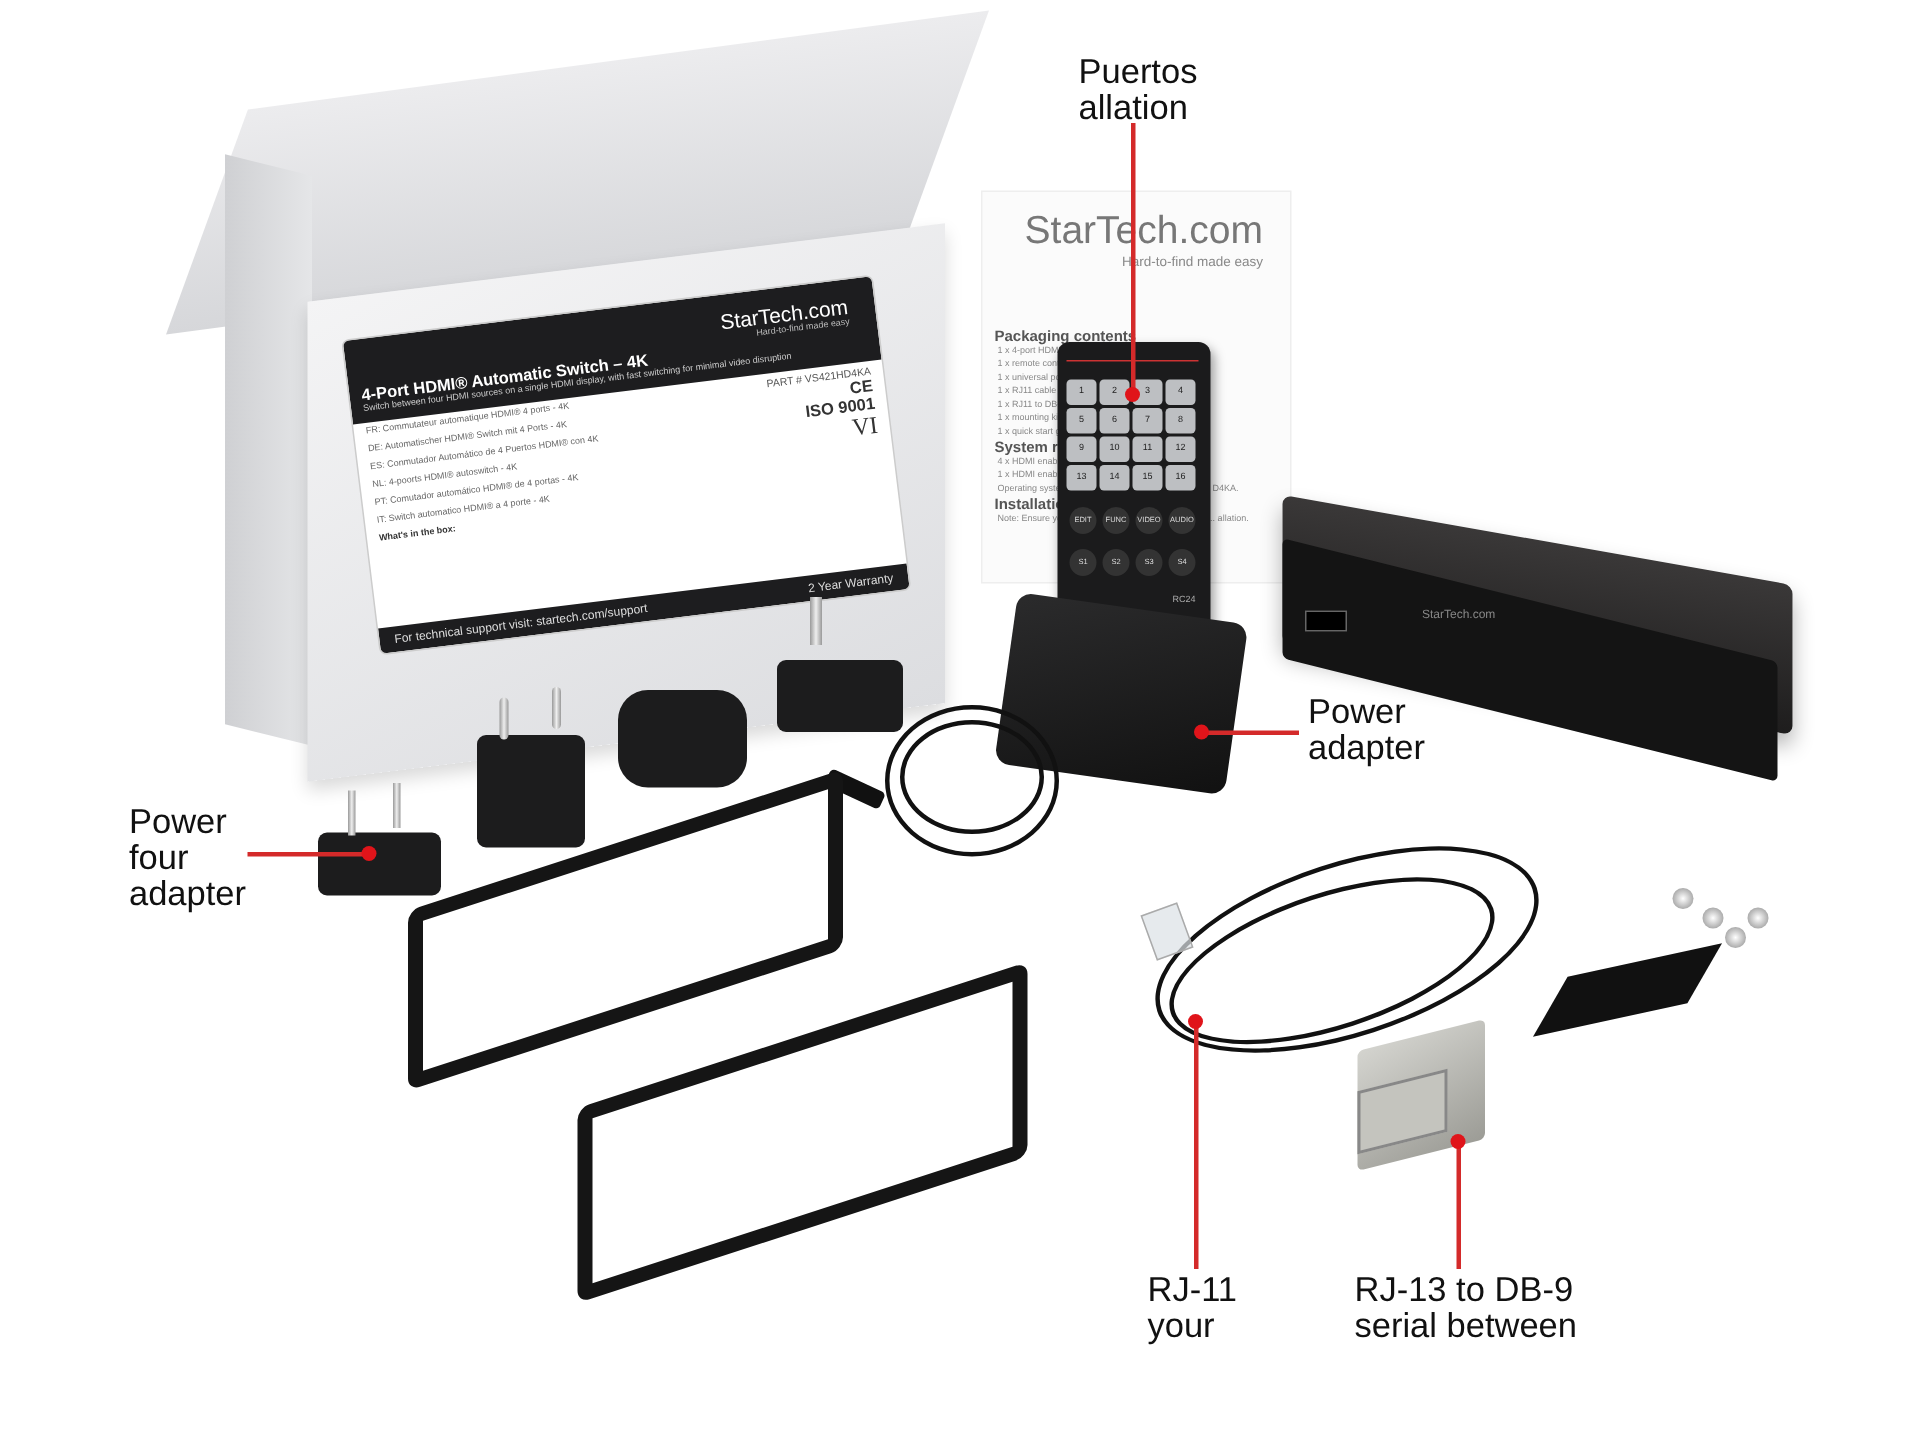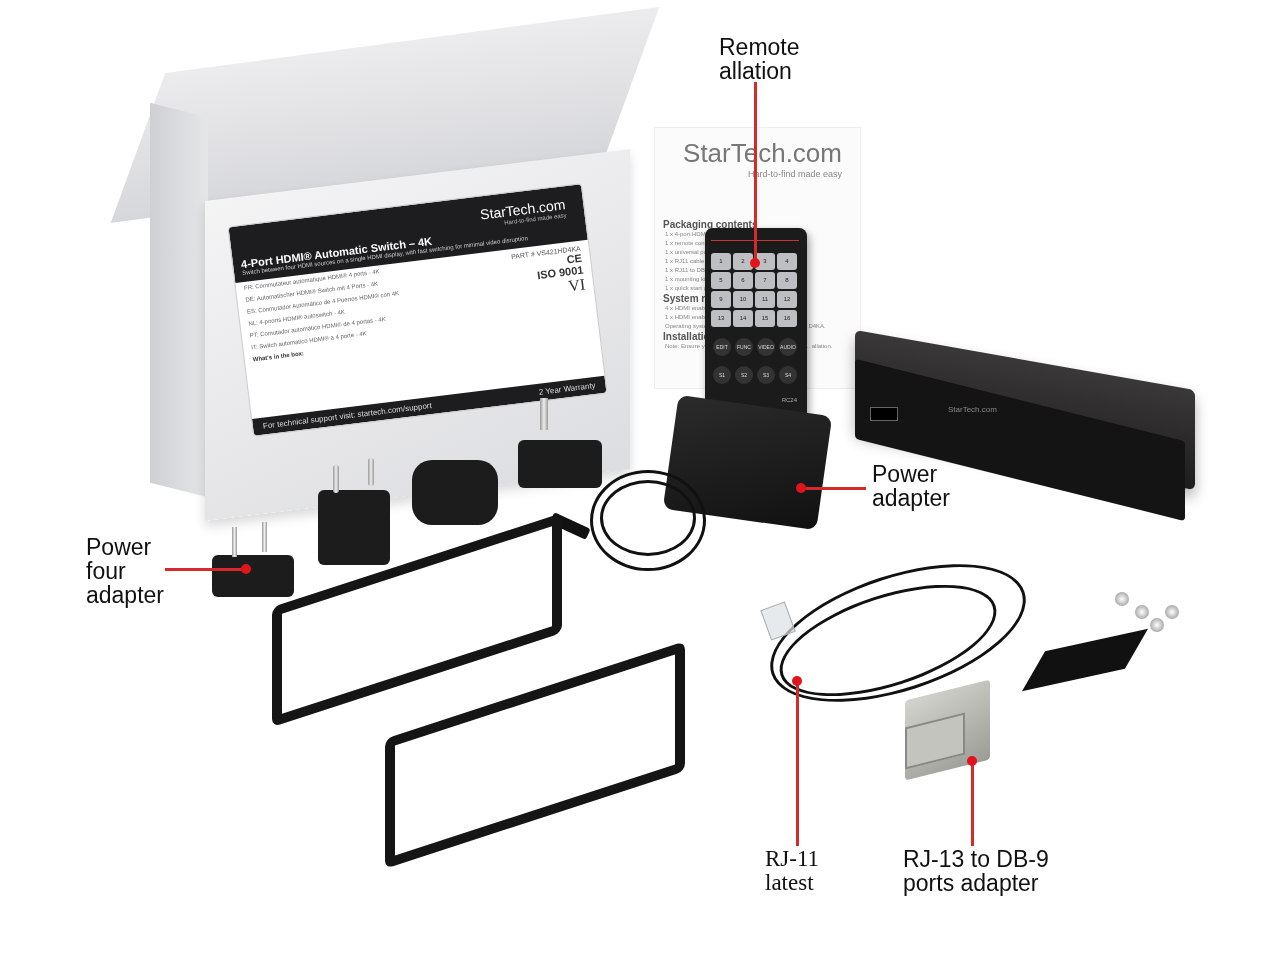--- a/index.html
+++ b/index.html
@@ -177,32 +177,32 @@
 <div class="line" style="left:800px;top:487px;width:66px;height:3px;"></div>
 <div class="dot" style="left:796px;top:483px;"></div>
 <div class="line" style="left:165px;top:568px;width:80px;height:3px;"></div>
 <div class="dot" style="left:241px;top:564px;"></div>
 <div class="line" style="left:796px;top:680px;width:3px;height:166px;"></div>
 <div class="dot" style="left:792px;top:676px;"></div>
 <div class="line" style="left:971px;top:760px;width:3px;height:86px;"></div>
 <div class="dot" style="left:967px;top:756px;"></div>
 
 <div class="callout" style="left:719px;top:35px;">
-  <div>Remote</div>
+  <div>Puertos</div>
   <div>allation</div>
 </div>
 <div class="callout" style="left:872px;top:462px;">
   <div>Power</div>
   <div>adapter</div>
 </div>
 <div class="callout" style="left:86px;top:535px;">
   <div>Power</div>
   <div>four</div>
   <div>adapter</div>
 </div>
-<div class="callout" style="left:765px;top:847px;font-family:Liberation Serif, serif;">
+<div class="callout" style="left:765px;top:847px;">
   <div>RJ-11</div>
-  <div>latest</div>
+  <div>your</div>
 </div>
 <div class="callout" style="left:903px;top:847px;">
   <div>RJ-13 to DB-9</div>
-  <div>ports adapter</div>
+  <div>serial between</div>
 </div>
 
 </body></html>

